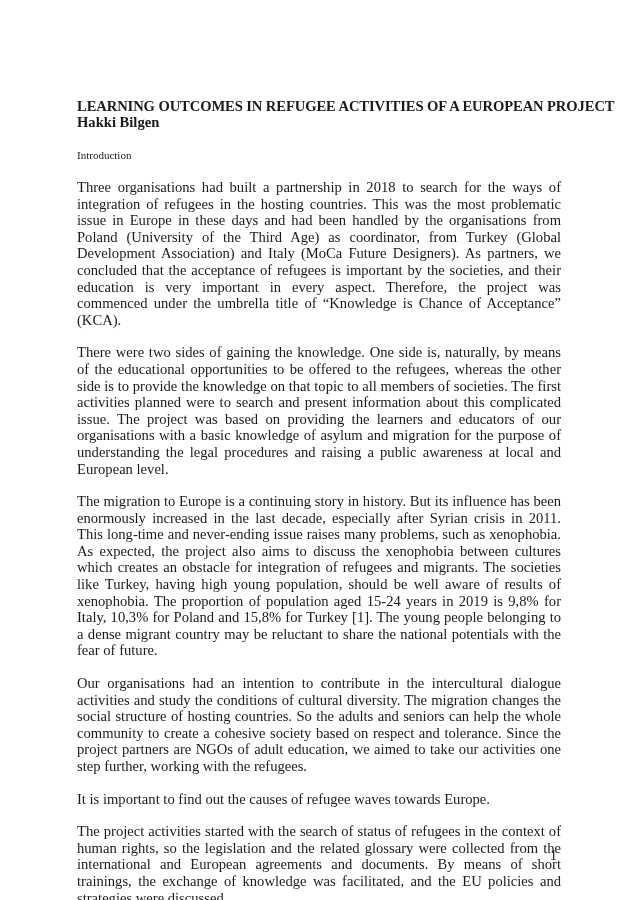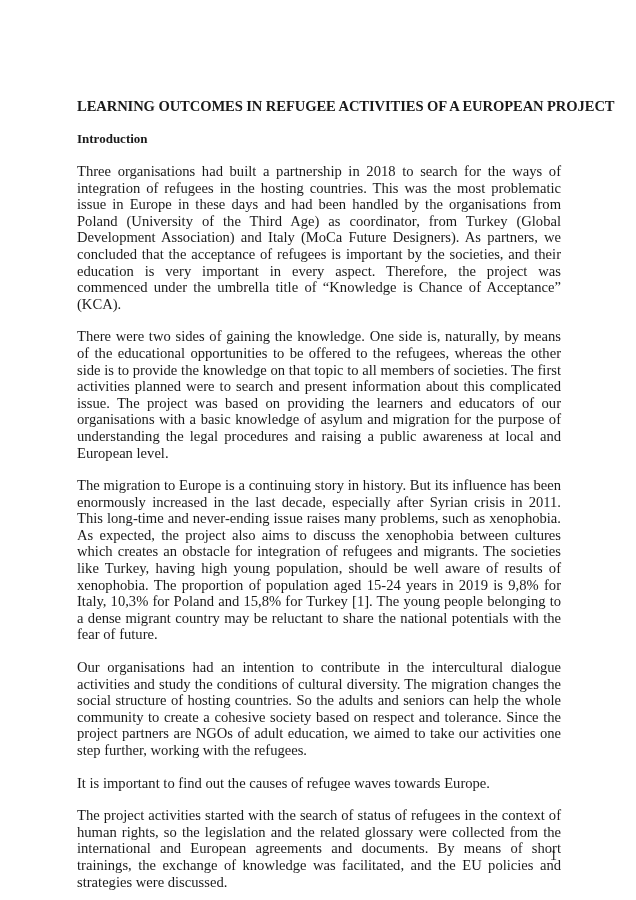--- a/index.html
+++ b/index.html
@@ -14,36 +14,37 @@
   }
   .title {
     text-align: center; font-weight: bold; font-size: 14.6px; line-height: 16px;
     margin: 0; white-space: nowrap; letter-spacing: -0.1px;
   }
   .author {
     text-align: center; font-weight: bold; font-size: 14.6px; line-height: 16px;
     margin: 0;
   }
   h2 {
-    font-size: 13px; font-weight: bold; margin: 17px 0 0 0; line-height: 16px;
+    font-size: 11px; font-weight: normal; margin: 17px 0 0 0; line-height: 16px;
   }
   p {
     font-size: 14.6px; line-height: 16.6px; margin: 16px 0 0 0;
     text-align: justify; text-align-last: left;
   }
   p.first { }
   .pagenum {
     position: absolute; left: 550px; top: 848px; font-size: 14px;
   }
 </style>
 </head>
 <body>
 
 <div class="page">
   <p class="title">LEARNING OUTCOMES IN REFUGEE ACTIVITIES OF A EUROPEAN PROJECT</p>
+  <p class="author" style="margin-top:0;text-align:center;">Hakki Bilgen</p>
 
   <h2>Introduction</h2>
   <p class="first">Three organisations had built a partnership in 2018 to search for the ways of integration of refugees in the hosting countries. This was the most problematic issue in Europe in these days and had been handled by the organisations from Poland (University of the Third Age) as coordinator, from Turkey (Global Development Association) and Italy (MoCa Future Designers). As partners, we concluded that the acceptance of refugees is important by the societies, and their education is very important in every aspect. Therefore, the project was commenced under the umbrella title of “Knowledge is Chance of Acceptance” (KCA).</p>
   <p>There were two sides of gaining the knowledge. One side is, naturally, by means of the educational opportunities to be offered to the refugees, whereas the other side is to provide the knowledge on that topic to all members of societies. The first activities planned were to search and present information about this complicated issue. The project was based on providing the learners and educators of our organisations with a basic knowledge of asylum and migration for the purpose of understanding the legal procedures and raising a public awareness at local and European level.</p>
   <p>The migration to Europe is a continuing story in history. But its influence has been enormously increased in the last decade, especially after Syrian crisis in 2011. This long-time and never-ending issue raises many problems, such as xenophobia. As expected, the project also aims to discuss the xenophobia between cultures which creates an obstacle for integration of refugees and migrants. The societies like Turkey, having high young population, should be well aware of results of xenophobia. The proportion of population aged 15-24 years in 2019 is 9,8% for Italy, 10,3% for Poland and 15,8% for Turkey [1]. The young people belonging to a dense migrant country may be reluctant to share the national potentials with the fear of future.</p>
   <p>Our organisations had an intention to contribute in the intercultural dialogue activities and study the conditions of cultural diversity. The migration changes the social structure of hosting countries. So the adults and seniors can help the whole community to create a cohesive society based on respect and tolerance. Since the project partners are NGOs of adult education, we aimed to take our activities one step further, working with the refugees.</p>
   <p>It is important to find out the causes of refugee waves towards Europe.</p>
   <p>The project activities started with the search of status of refugees in the context of human rights, so the legislation and the related glossary were collected from the international and European agreements and documents. By means of short trainings, the exchange of knowledge was facilitated, and the EU policies and strategies were discussed.</p>
 
 </div>

